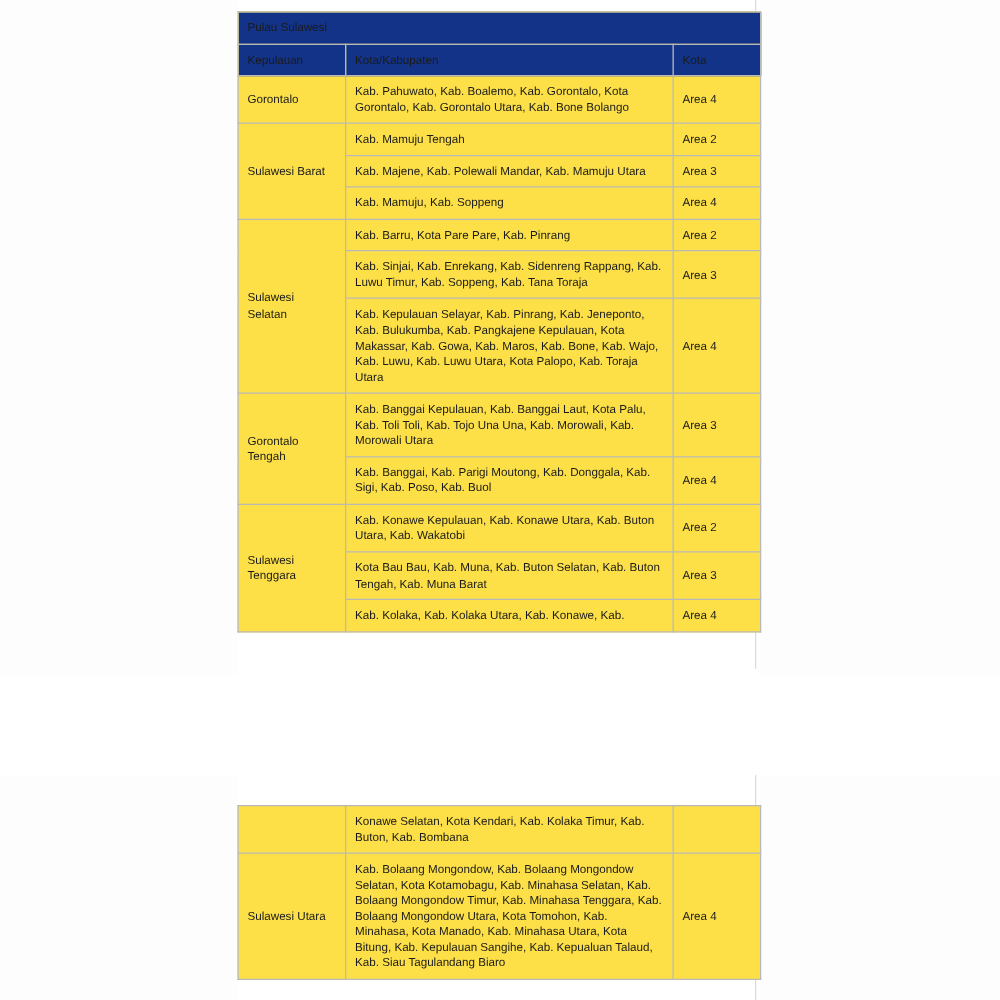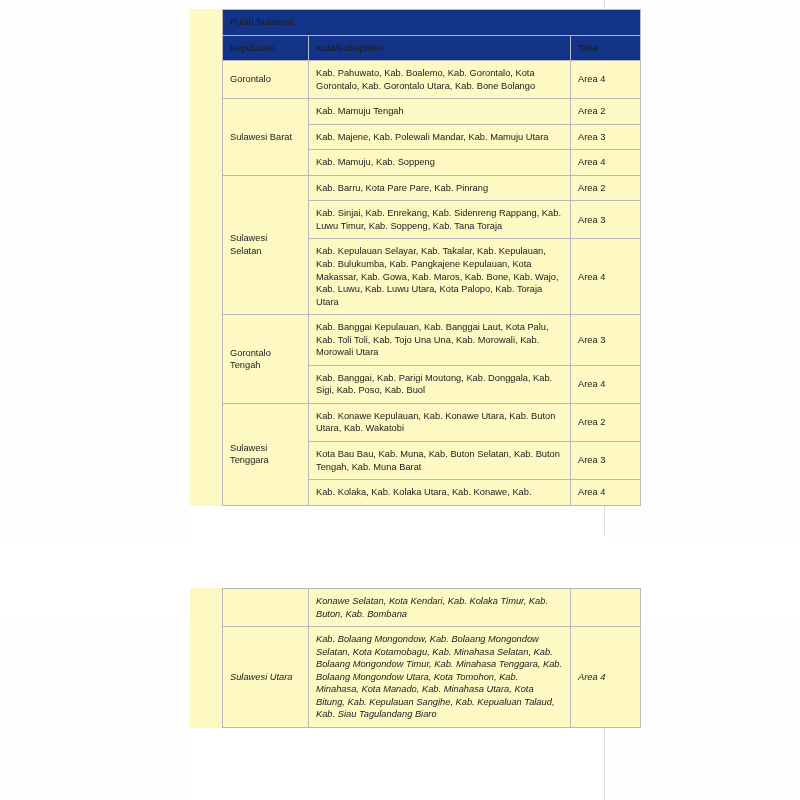--- a/index.html
+++ b/index.html
@@ -26,25 +26,24 @@
   .side-shade-right {
     position: absolute;
     left: 608px; top: 0;
     width: 192px; height: 800px;
     background: #fdfdfd;
   }
   .table-wrap {
     position: absolute;
     left: 190px;
     width: 418px;
-    background: #fef9c3;
-    padding-left: 32px;
+    background: #fde047;
   }
   .table-wrap.top { top: 9px; }
-  .table-wrap.bottom { top: 588px; font-style: italic; }
+  .table-wrap.bottom { top: 644px; }
 
   table.tbl {
     border-collapse: collapse;
     width: 418px;
     table-layout: fixed;
   }
   table.tbl td, table.tbl th {
     border: 1px solid #b9b9b9;
     vertical-align: middle;
     font-size: 9.3px;
@@ -106,21 +105,21 @@
           <col class="col-kota">
           <col class="col-area">
       </colgroup>
       <thead>
         <tr class="title-row">
           <th colspan="3">Pulau Sulawesi</th>
         </tr>
         <tr class="head-row">
           <th>Kepulauan</th>
           <th>Kota/Kabupaten</th>
-          <th>Tana</th>
+          <th>Kota</th>
         </tr>
       </thead>
       <tbody>
 
         <tr>
           <td class="cell-prov" rowspan="1">Gorontalo</td>
           <td>Kab. Pahuwato, Kab. Boalemo, Kab. Gorontalo, Kota Gorontalo, Kab. Gorontalo Utara, Kab. Bone Bolango</td>
           <td class="cell-area">Area 4</td>
         </tr>
 
@@ -141,21 +140,21 @@
         <tr>
           <td class="cell-prov" rowspan="3">Sulawesi Selatan</td>
           <td>Kab. Barru, Kota Pare Pare, Kab. Pinrang</td>
           <td class="cell-area">Area 2</td>
         </tr>
         <tr>
           <td>Kab. Sinjai, Kab. Enrekang, Kab. Sidenreng Rappang, Kab. Luwu Timur, Kab. Soppeng, Kab. Tana Toraja</td>
           <td class="cell-area">Area 3</td>
         </tr>
         <tr>
-          <td>Kab. Kepulauan Selayar, Kab. Takalar, Kab. Kepulauan, Kab. Bulukumba, Kab. Pangkajene Kepulauan, Kota Makassar, Kab. Gowa, Kab. Maros, Kab. Bone, Kab. Wajo, Kab. Luwu, Kab. Luwu Utara, Kota Palopo, Kab. Toraja Utara</td>
+          <td>Kab. Kepulauan Selayar, Kab. Pinrang, Kab. Jeneponto, Kab. Bulukumba, Kab. Pangkajene Kepulauan, Kota Makassar, Kab. Gowa, Kab. Maros, Kab. Bone, Kab. Wajo, Kab. Luwu, Kab. Luwu Utara, Kota Palopo, Kab. Toraja Utara</td>
           <td class="cell-area">Area 4</td>
         </tr>
 
         <tr>
           <td class="cell-prov" rowspan="2">Gorontalo Tengah</td>
           <td>Kab. Banggai Kepulauan, Kab. Banggai Laut, Kota Palu, Kab. Toli Toli, Kab. Tojo Una Una, Kab. Morowali, Kab. Morowali Utara</td>
           <td class="cell-area">Area 3</td>
         </tr>
         <tr>
           <td>Kab. Banggai, Kab. Parigi Moutong, Kab. Donggala, Kab. Sigi, Kab. Poso, Kab. Buol</td>

